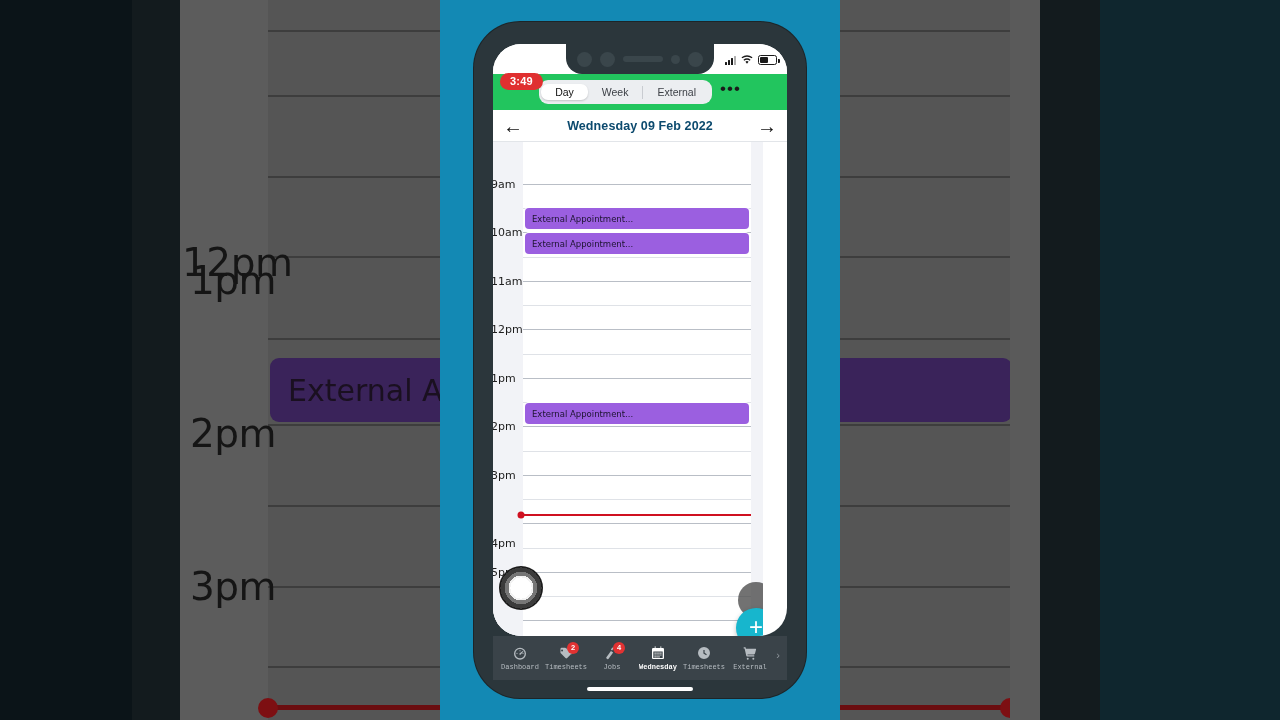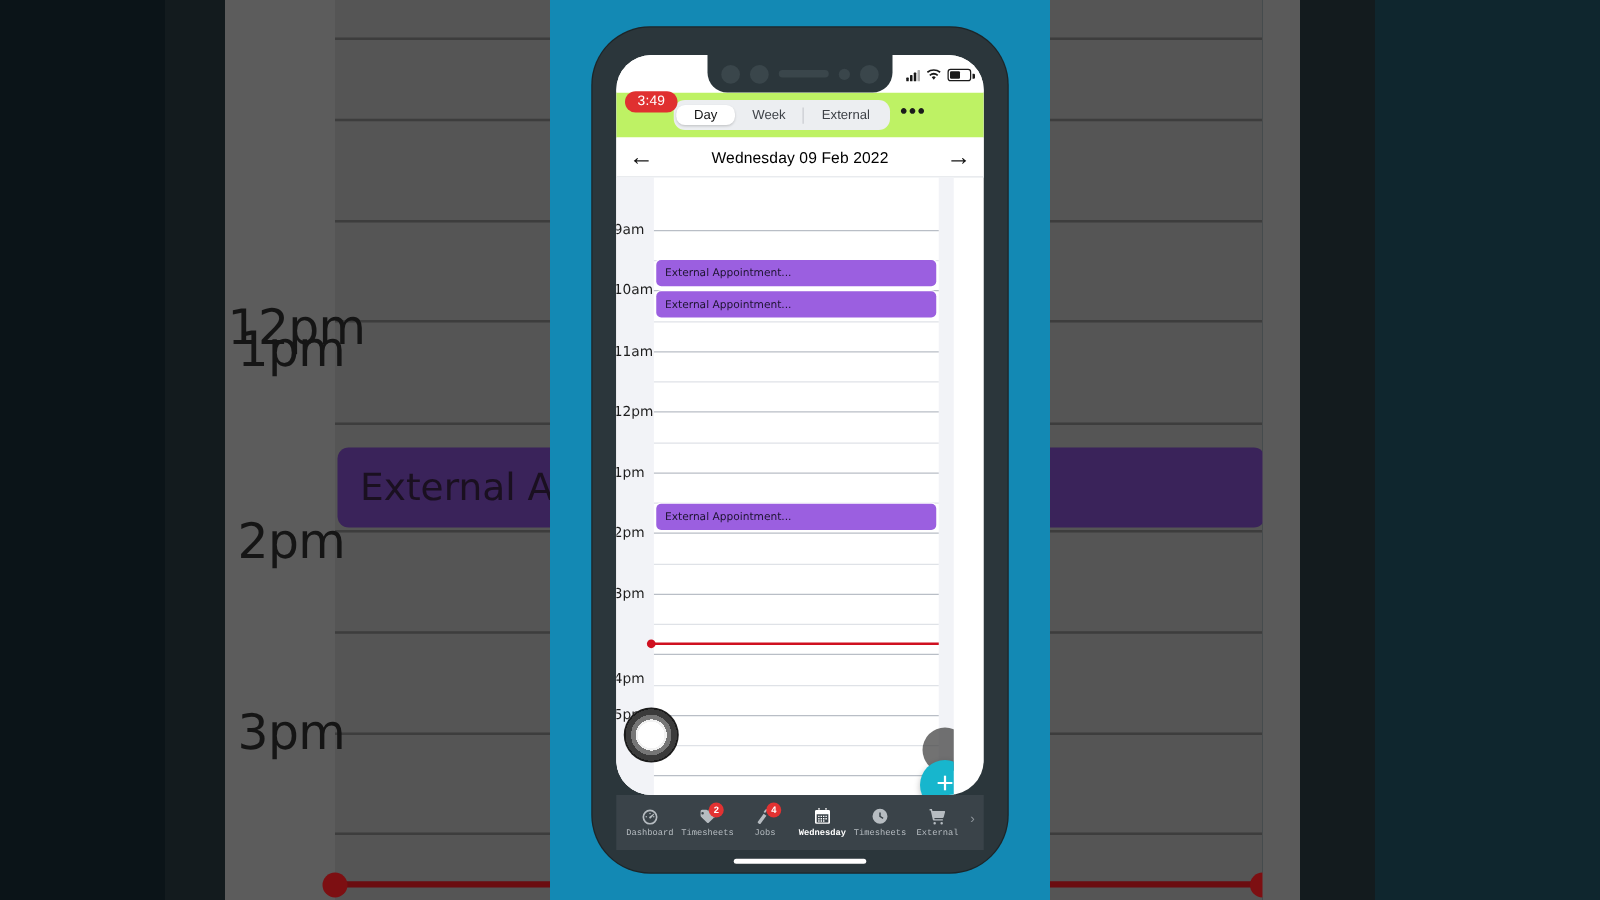--- a/index.html
+++ b/index.html
@@ -130,21 +130,21 @@
     position: absolute; left:0; top: 0; width: 294px; height: 30px;
     z-index: 35;
     display: flex; align-items: center; justify-content: space-between;
     padding: 0 10px 0 7px;
     background: #fff;
   }
   .rec-pill {
     background: #e03030;
     color: #fff;
     font-size: 11px;
-    font-weight: 400;
+    font-weight: 700;
     border-radius: 9px;
     padding: 2px 10px 3px;
     letter-spacing: 0.2px;
     margin-top: 44px;
   }
   .status-icons { display: flex; align-items: flex-end; gap: 5px; }
   .sig { display: flex; align-items: flex-end; gap: 1px; height: 10px; }
   .sig i { width: 2px; background: #1a1a1a; display: block; border-radius: .5px;}
   .sig i:nth-child(1){height:3px}
   .sig i:nth-child(2){height:5px}
@@ -157,21 +157,21 @@
   .batt::after {
     content:""; position: absolute; right: -3.5px; top: 3px;
     width: 2px; height: 4px; background: #1a1a1a; border-radius: 0 1px 1px 0;
   }
   .batt > span { display:block; height: 100%; width: 52%; background: #1a1a1a; border-radius: 1px;}
 
   
   .segrow {
     position: absolute; top: 30px; left: 0; width: 294px; height: 36px;
     display: flex; align-items: center; justify-content: center;
-    background: #bef264;
+    background: #22c55e;
     gap: 8px;
   }
   .segment {
     display: flex;
     background: #eceef1;
     border-radius: 9px;
     padding: 2px;
     height: 24px;
     align-items: center;
   }
@@ -197,21 +197,21 @@
   
   .datebar {
     position: absolute; top: 66px; left: 0; width: 294px; height: 32px;
     display: flex; align-items: center; justify-content: space-between;
     padding: 0 10px;
     background: #fff;
     border-bottom: 1px solid #e2e5e9;
   }
   .arrow { font-size: 20px; color: #101010; line-height: 1; font-weight: 600;}
   .date-title {
-    font-size: 12.5px; font-weight: 400; color: #000000; letter-spacing: .1px;
+    font-size: 12.5px; font-weight: 700; color: #0c4a6e; letter-spacing: .1px;
   }
 
   
   .calbody {
     position: absolute; top: 98px; left: 0; width: 270px; height: 494px;
     background: #f2f3f7;
     overflow: hidden;
   }
   .gutter {
     position: absolute; left: 0; top: 0; width: 30px; height: 100%;

